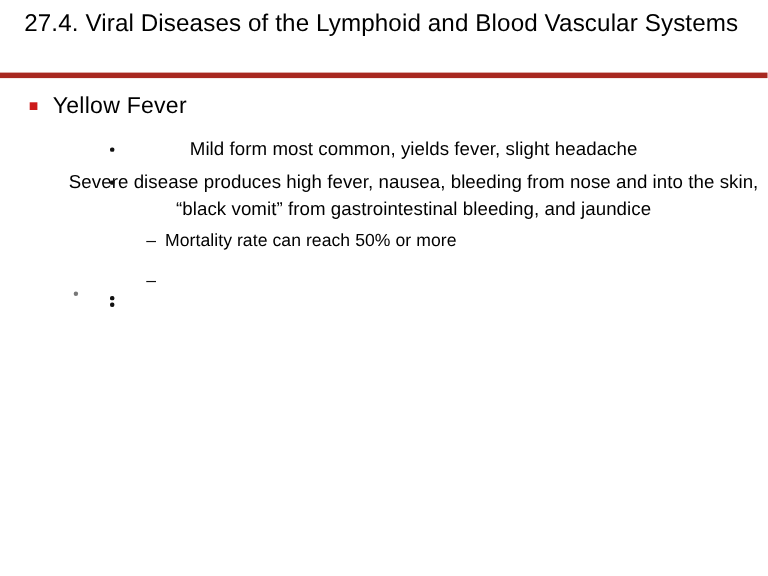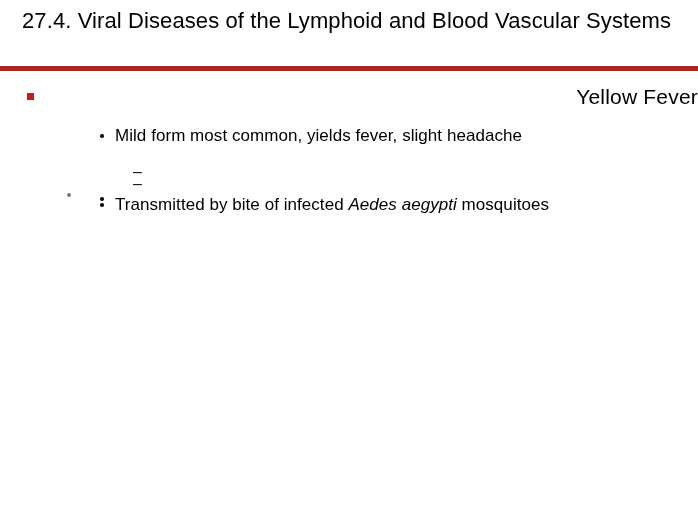--- a/index.html
+++ b/index.html
@@ -73,21 +73,20 @@
   
   .lvl1 {
     margin-top: 0px;
     margin-bottom: 0px;
     padding-left: 48px;
   }
   .lvl1 .bullet-text {
     font-size: 21px;
     line-height: 30px;
     letter-spacing: 0.2px;
-    text-align: right;
   }
   .lvl1 .bullet-mark {
     left: 27px;
     top: 11px;
     width: 7px;
     height: 7px;
     background: #cc1a1a;
   }
 
   
@@ -103,22 +102,23 @@
     left: 67px;
     top: 12px;
     width: 4px;
     height: 4px;
     border-radius: 50%;
     background: #777777;
   }
 
   
   .lvl3 {
-    padding-left: 115px;
+    padding-left: 62px;
     padding-right: 8px;
+    text-align: center;
   }
   .lvl3 .bullet-text {
     font-size: 17px;
     line-height: 24px;
     letter-spacing: 0.05px;
   }
   .lvl3 .bullet-mark {
     left: 100px;
     top: 10px;
     width: 3.5px;
@@ -173,25 +173,30 @@
 
     <div class="spacer-sm"></div>
 
     <div class="bullet-line lvl3">
       <span class="bullet-mark" style="background: rgb(17, 17, 17);"></span>
       <span class="bullet-text">Mild form most common, yields fever, slight headache</span>
     </div>
 
     <div class="spacer-sm"></div>
 
+    <div class="bullet-line lvl3">
+      <span class="bullet-mark" style="background: rgb(17, 17, 17);"></span>
+      <span class="bullet-text">Severe disease produces high fever, nausea, bleeding from nose and into the skin, “black vomit” from gastrointestinal bleeding, and jaundice</span>
+    </div>
 
     <div class="spacer-sm"></div>
 
     <div class="bullet-line lvl4">
       <span class="bullet-mark" style="color: rgb(17, 17, 17);">–</span>
+      <span class="bullet-text">Mortality rate can reach 50% or more</span>
     </div>
 
     <div class="spacer-sm"></div>
 
 
     <div class="spacer-sm"></div>
 
     <div class="bullet-line lvl4">
       <span class="bullet-mark" style="color: rgb(17, 17, 17);">–</span>
     </div>
@@ -205,17 +210,16 @@
     <div class="spacer-sm"></div>
 
     <div class="bullet-line lvl3">
       <span class="bullet-mark" style="background: rgb(17, 17, 17);"></span>
     </div>
 
     <div class="spacer-sm"></div>
 
     <div class="bullet-line lvl3">
       <span class="bullet-mark" style="background: rgb(17, 17, 17);"></span>
-      <span class="bullet-text"><span>Transmitted by bite of infected </span><span class="italic">Aedes aegypti</span><span> mosquitoes</span></span>
     </div>
 
   </div>
 </div>
 
 </body></html>

